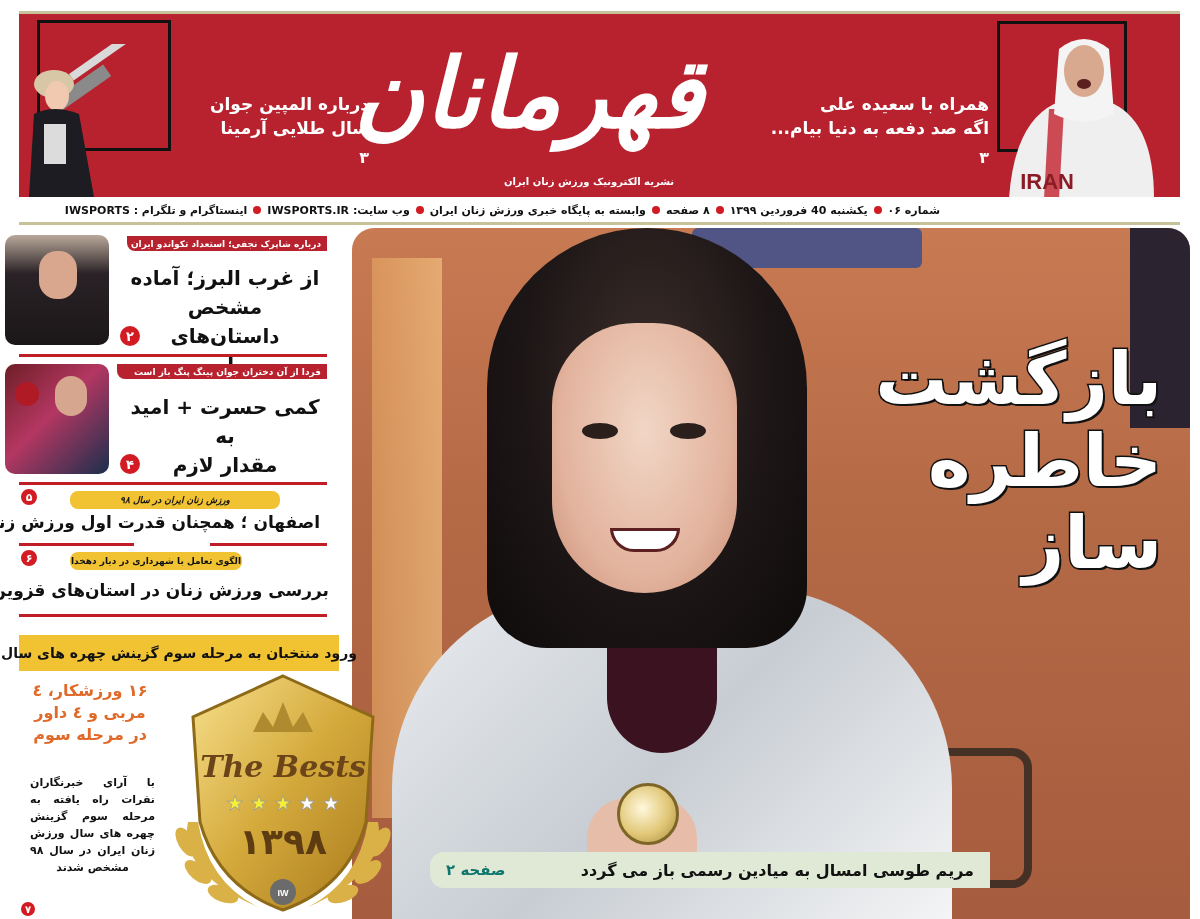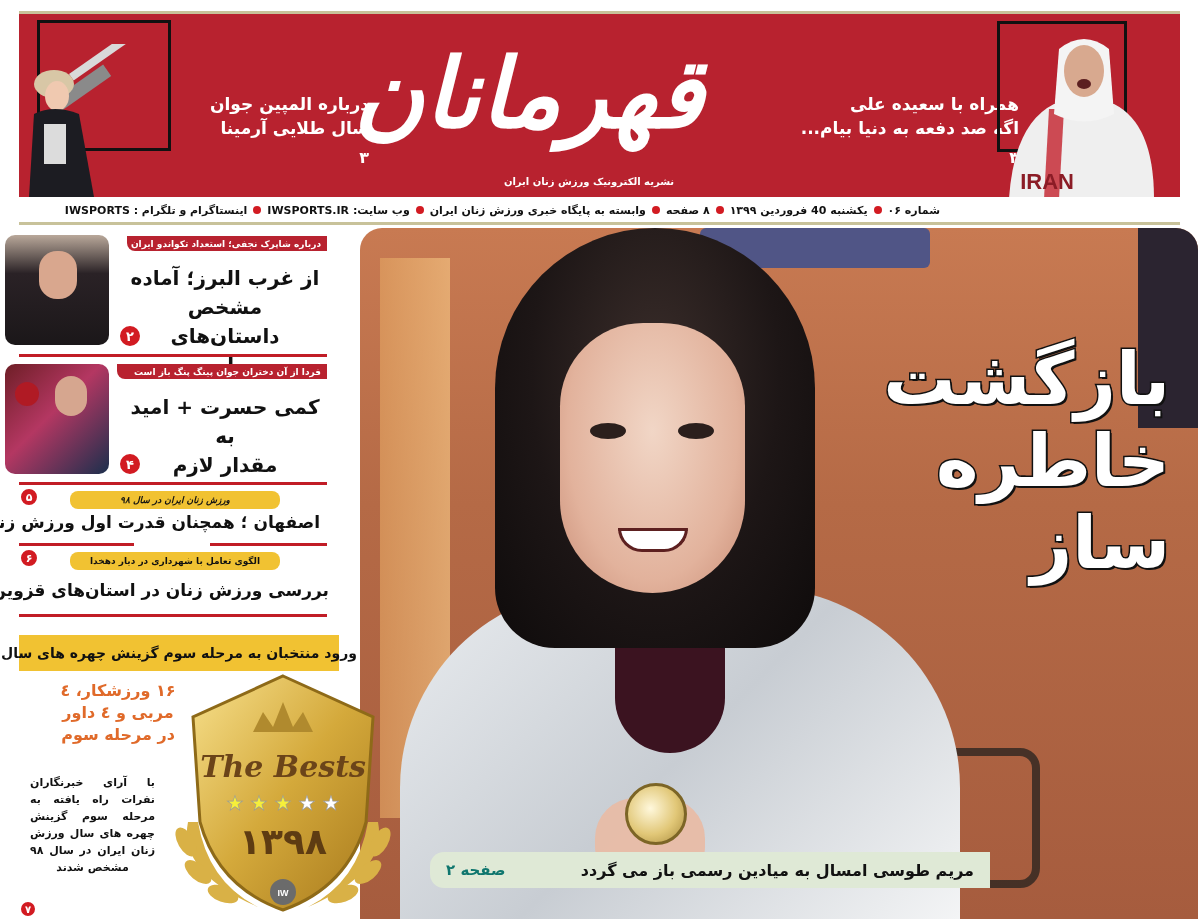--- a/index.html
+++ b/index.html
@@ -17,33 +17,33 @@
   .mh-right-frame { left: 978px; top: 7px; width: 130px; height: 131px; }
 
   
   .figure { position: absolute; }
   .shooter { left: 5px; top: 30px; width: 130px; height: 153px; }
   .player { left: 985px; top: 15px; width: 160px; height: 170px; }
 
   .mh-teaser { position: absolute; color: #fff; font-weight: bold; font-size: 17px; line-height: 24px; }
   .mh-teaser .num { display: block; margin-top: 6px; font-size: 16px; }
   .mh-teaser-left { left: 170px; top: 78px; width: 180px; }
-  .mh-teaser-right { left: 770px; top: 78px; width: 230px; }
+  .mh-teaser-right { left: 740px; top: 78px; width: 230px; }
 
   .logo { position: absolute; left: 455px; top: 10px; width: 230px; height: 155px; }
   .logo-word { position: absolute; left: 0; top: 0; width: 230px; text-align: center; color: #fff; font-family: "DejaVu Serif", serif; font-style: italic; font-size: 96px; line-height: 140px; font-weight: bold; letter-spacing: -4px; }
   .logo-sub { position: absolute; left: 0; top: 152px; width: 230px; text-align: center; color: #fff; font-size: 10px; font-weight: bold; }
 
   
   .info-bar { position: absolute; left: 19px; top: 200px; width: 1161px; height: 20px; display: flex; align-items: center; justify-content: flex-start; padding-right: 240px; font-size: 11px; font-weight: bold; color: #111; white-space: nowrap; gap: 4px; }
   .info-bar .dot { display: inline-block; width: 8px; height: 8px; border-radius: 50%; background: #d21b22; margin: 0 2px; }
   .info-rule { position: absolute; left: 19px; top: 222px; width: 1161px; height: 3px; background: #c8c29a; }
 
   
-  .hero { position: absolute; left: 360px; top: 228px; width: 838px; height: 691px; border-radius: 22px 22px 0 0; overflow: hidden; background: linear-gradient(180deg, #c87a52 0%, #b56a46 40%, #a65c3e 100%); }
+  .hero { position: absolute; left: 352px; top: 228px; width: 838px; height: 691px; border-radius: 22px 22px 0 0; overflow: hidden; background: linear-gradient(180deg, #c87a52 0%, #b56a46 40%, #a65c3e 100%); }
   .hero-bg-blue { position: absolute; left: 340px; top: 0; width: 230px; height: 40px; background: #3b4f8f; border-radius: 6px; opacity: .85; }
   .hero-bg-post { position: absolute; left: 20px; top: 30px; width: 70px; height: 560px; background: linear-gradient(90deg,#e0a060,#f2c080); opacity: .7; }
   .hero-bg-dark { position: absolute; right: 0; top: 0; width: 60px; height: 200px; background: #2b2430; }
   .hero-bg-spool { position: absolute; left: 570px; top: 520px; width: 110px; height: 140px; border: 8px solid #2d2520; border-radius: 20px; opacity: .8; }
 
   .hero-person { position: absolute; left: 40px; top: 0; width: 560px; height: 691px; }
   .hair { position: absolute; left: 95px; top: 0; width: 320px; height: 420px; background: radial-gradient(ellipse at 50% 35%, #3a2d2a 0%, #1d1616 55%, #0e0b0b 100%); border-radius: 160px 160px 60px 60px; }
   .face { position: absolute; left: 160px; top: 95px; width: 185px; height: 270px; background: radial-gradient(ellipse at 50% 40%, #f1d6c6 0%, #e2b29c 65%, #c98d76 100%); border-radius: 90px 90px 100px 100px; }
   .eye { position: absolute; width: 36px; height: 16px; background: #2b1f1c; border-radius: 50%; top: 100px; }
   .eye.l { left: 30px; } .eye.r { left: 118px; }
@@ -68,21 +68,21 @@
   .photo1 .f { position: absolute; left: 34px; top: 16px; width: 38px; height: 48px; border-radius: 18px; background: #d9a78e; }
   .photo2 { top: 364px; height: 110px; background: linear-gradient(135deg,#6e1e26 0%, #b43762 45%, #1b2f4d 100%); }
   .photo2 .f { position: absolute; left: 50px; top: 12px; width: 32px; height: 40px; border-radius: 16px; background: #d6a68f; }
   .photo2 .p { position: absolute; left: 10px; top: 18px; width: 24px; height: 24px; border-radius: 50%; background: #b01a24; }
 
   .yellow-kicker { position: absolute; height: 18px; background: #f1c232; border-radius: 8px; font-size: 9px; font-weight: bold; color: #111; display: flex; align-items: center; justify-content: center; }
   .line-title { position: absolute; color: #111; font-weight: bold; font-size: 17px; white-space: nowrap; text-align: center; }
 
   .yellow-banner { position: absolute; left: 19px; top: 635px; width: 320px; height: 36px; background: #f1c232; color: #111; font-weight: bold; font-size: 14px; display: flex; align-items: center; justify-content: center; white-space: nowrap; }
 
-  .orange-text { position: absolute; left: 30px; top: 680px; width: 120px; text-align: center; color: #e06a2a; font-weight: bold; font-size: 16px; line-height: 22px; margin-left: 28px; }
+  .orange-text { position: absolute; left: 30px; top: 680px; width: 120px; text-align: center; color: #e06a2a; font-weight: bold; font-size: 16px; line-height: 22px; }
   .body-text { position: absolute; left: 30px; top: 774px; width: 125px; text-align: justify; text-align-last: center; color: #111; font-weight: bold; font-size: 11px; line-height: 17px; }
 
   .shield { position: absolute; left: 168px; top: 672px; width: 230px; height: 245px; }
 </style>
 </head>
 <body>
 
 <div class="top-rule"></div>
 
 <header class="masthead">
@@ -188,21 +188,21 @@
 <div class="num-badge" style="left:118px; top:452px;">۴</div>
 <div class="red-rule" style="top:482px; width:308px;"></div>
 
 <div class="num-badge" style="left:19px; top:487px; width:20px; height:20px; font-size:11px;">۵</div>
 <div class="yellow-kicker" style="left:70px; top:491px; width:210px;font-style:italic;">ورزش زنان ایران در سال ۹۸</div>
 <div class="line-title" style="left:30px; top:512px; width:290px;">اصفهان ؛ همچنان قدرت اول ورزش زنان</div>
 <div class="red-rule" style="top:543px; width:115px;"></div>
 <div class="red-rule" style="top:543px; left:210px; width:117px;"></div>
 
 <div class="num-badge" style="left:19px; top:548px; width:20px; height:20px; font-size:11px;">۶</div>
-<div class="yellow-kicker" style="left:70px; top:552px; width:210px;">الگوی تعامل با شهرداری در دیار دهخدا</div>
+<div class="yellow-kicker" style="left:70px; top:552px; width:172px;">الگوی تعامل با شهرداری در دیار دهخدا</div>
 <div class="line-title" style="left:19px; top:580px; width:310px;">بررسی ورزش زنان در استان‌های قزوین و قم</div>
 <div class="red-rule" style="top:614px; width:308px;"></div>
 
 <div class="yellow-banner">ورود منتخبان به مرحله سوم گزینش چهره های سال</div>
 <div class="orange-text">
   <div>۱۶ ورزشکار، ٤</div>
   <div>مربی و ٤ داور</div>
   <div>در مرحله سوم</div>
 </div>
 <div class="body-text">با آرای خبرنگاران نفرات راه یافته به مرحله سوم گزینش چهره های سال ورزش زنان ایران در سال ۹۸ مشخص شدند</div>

